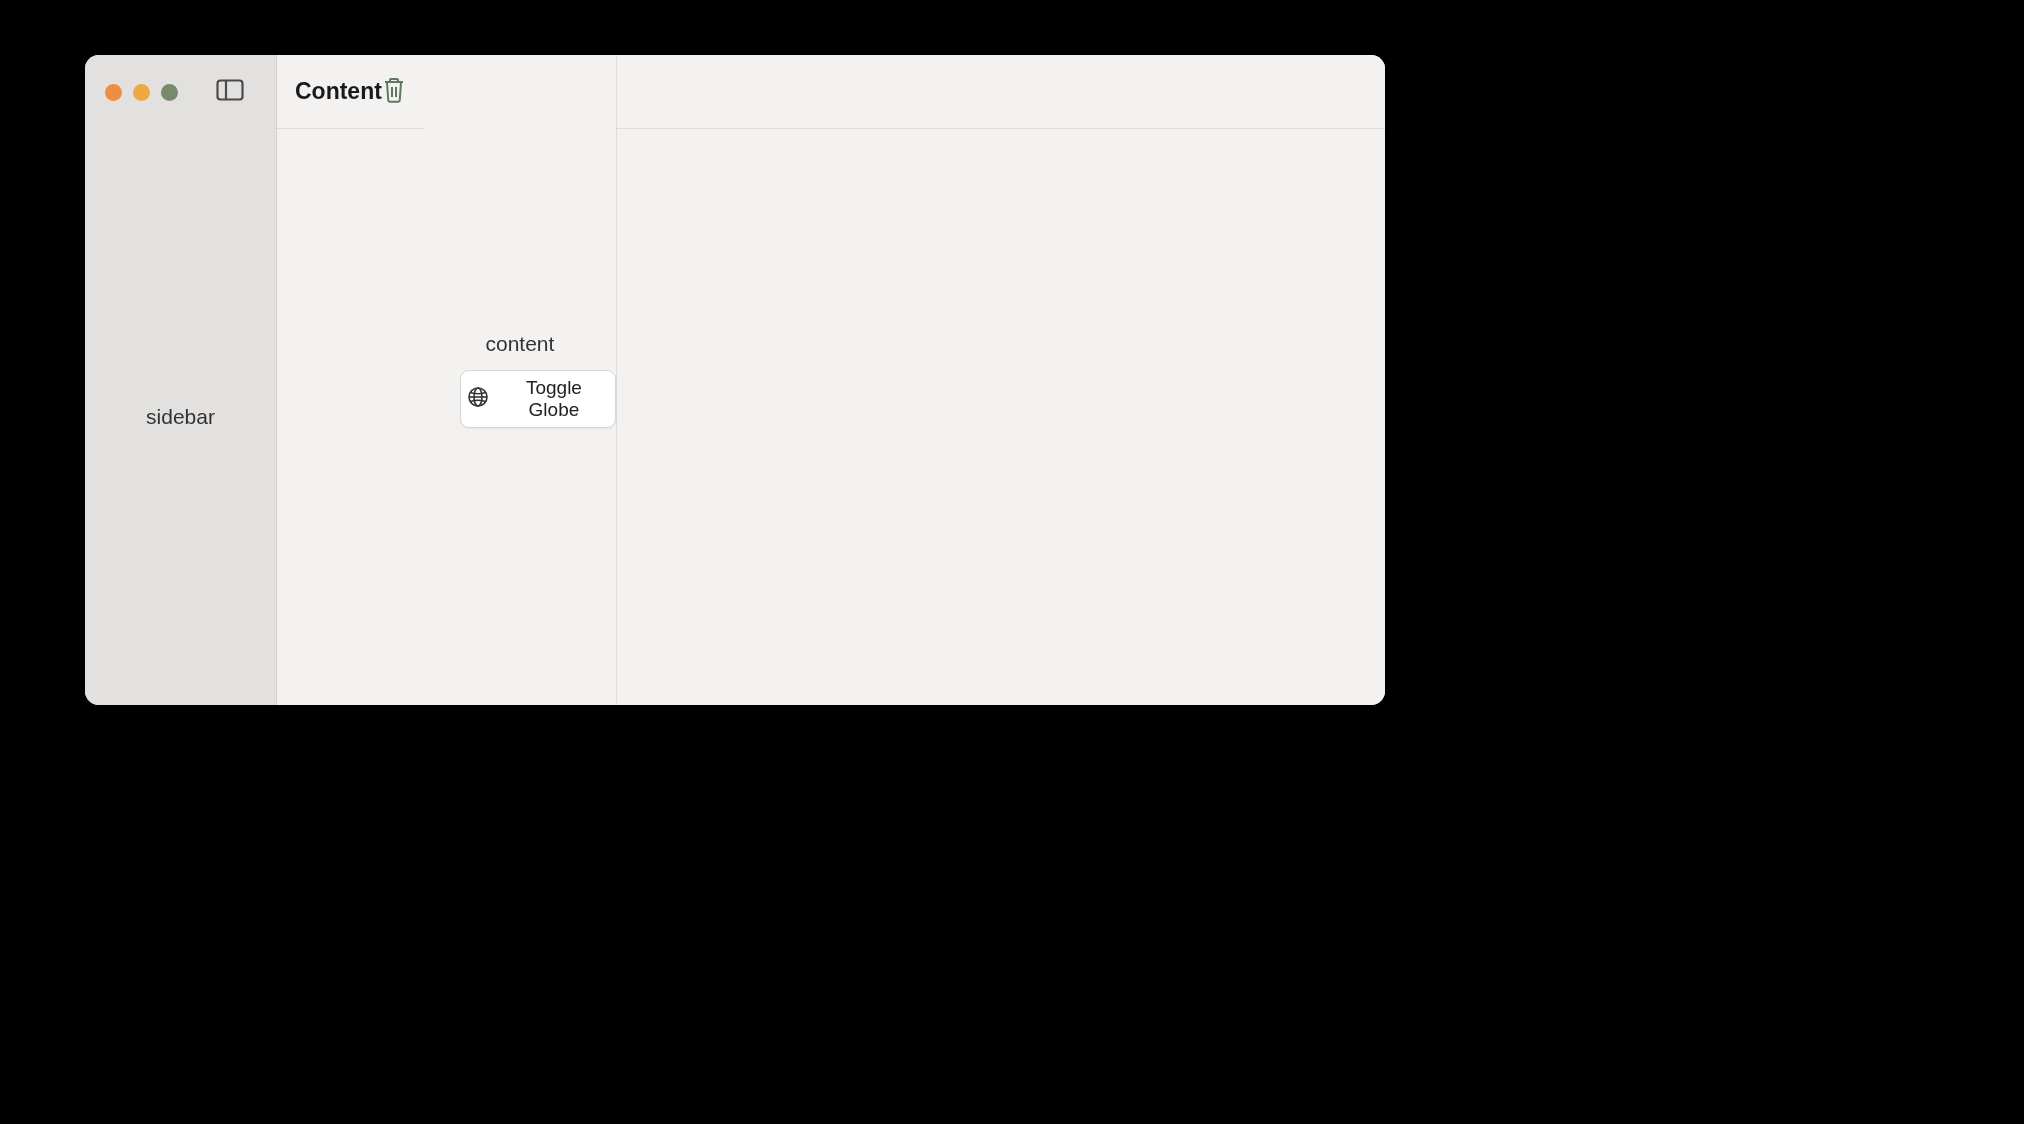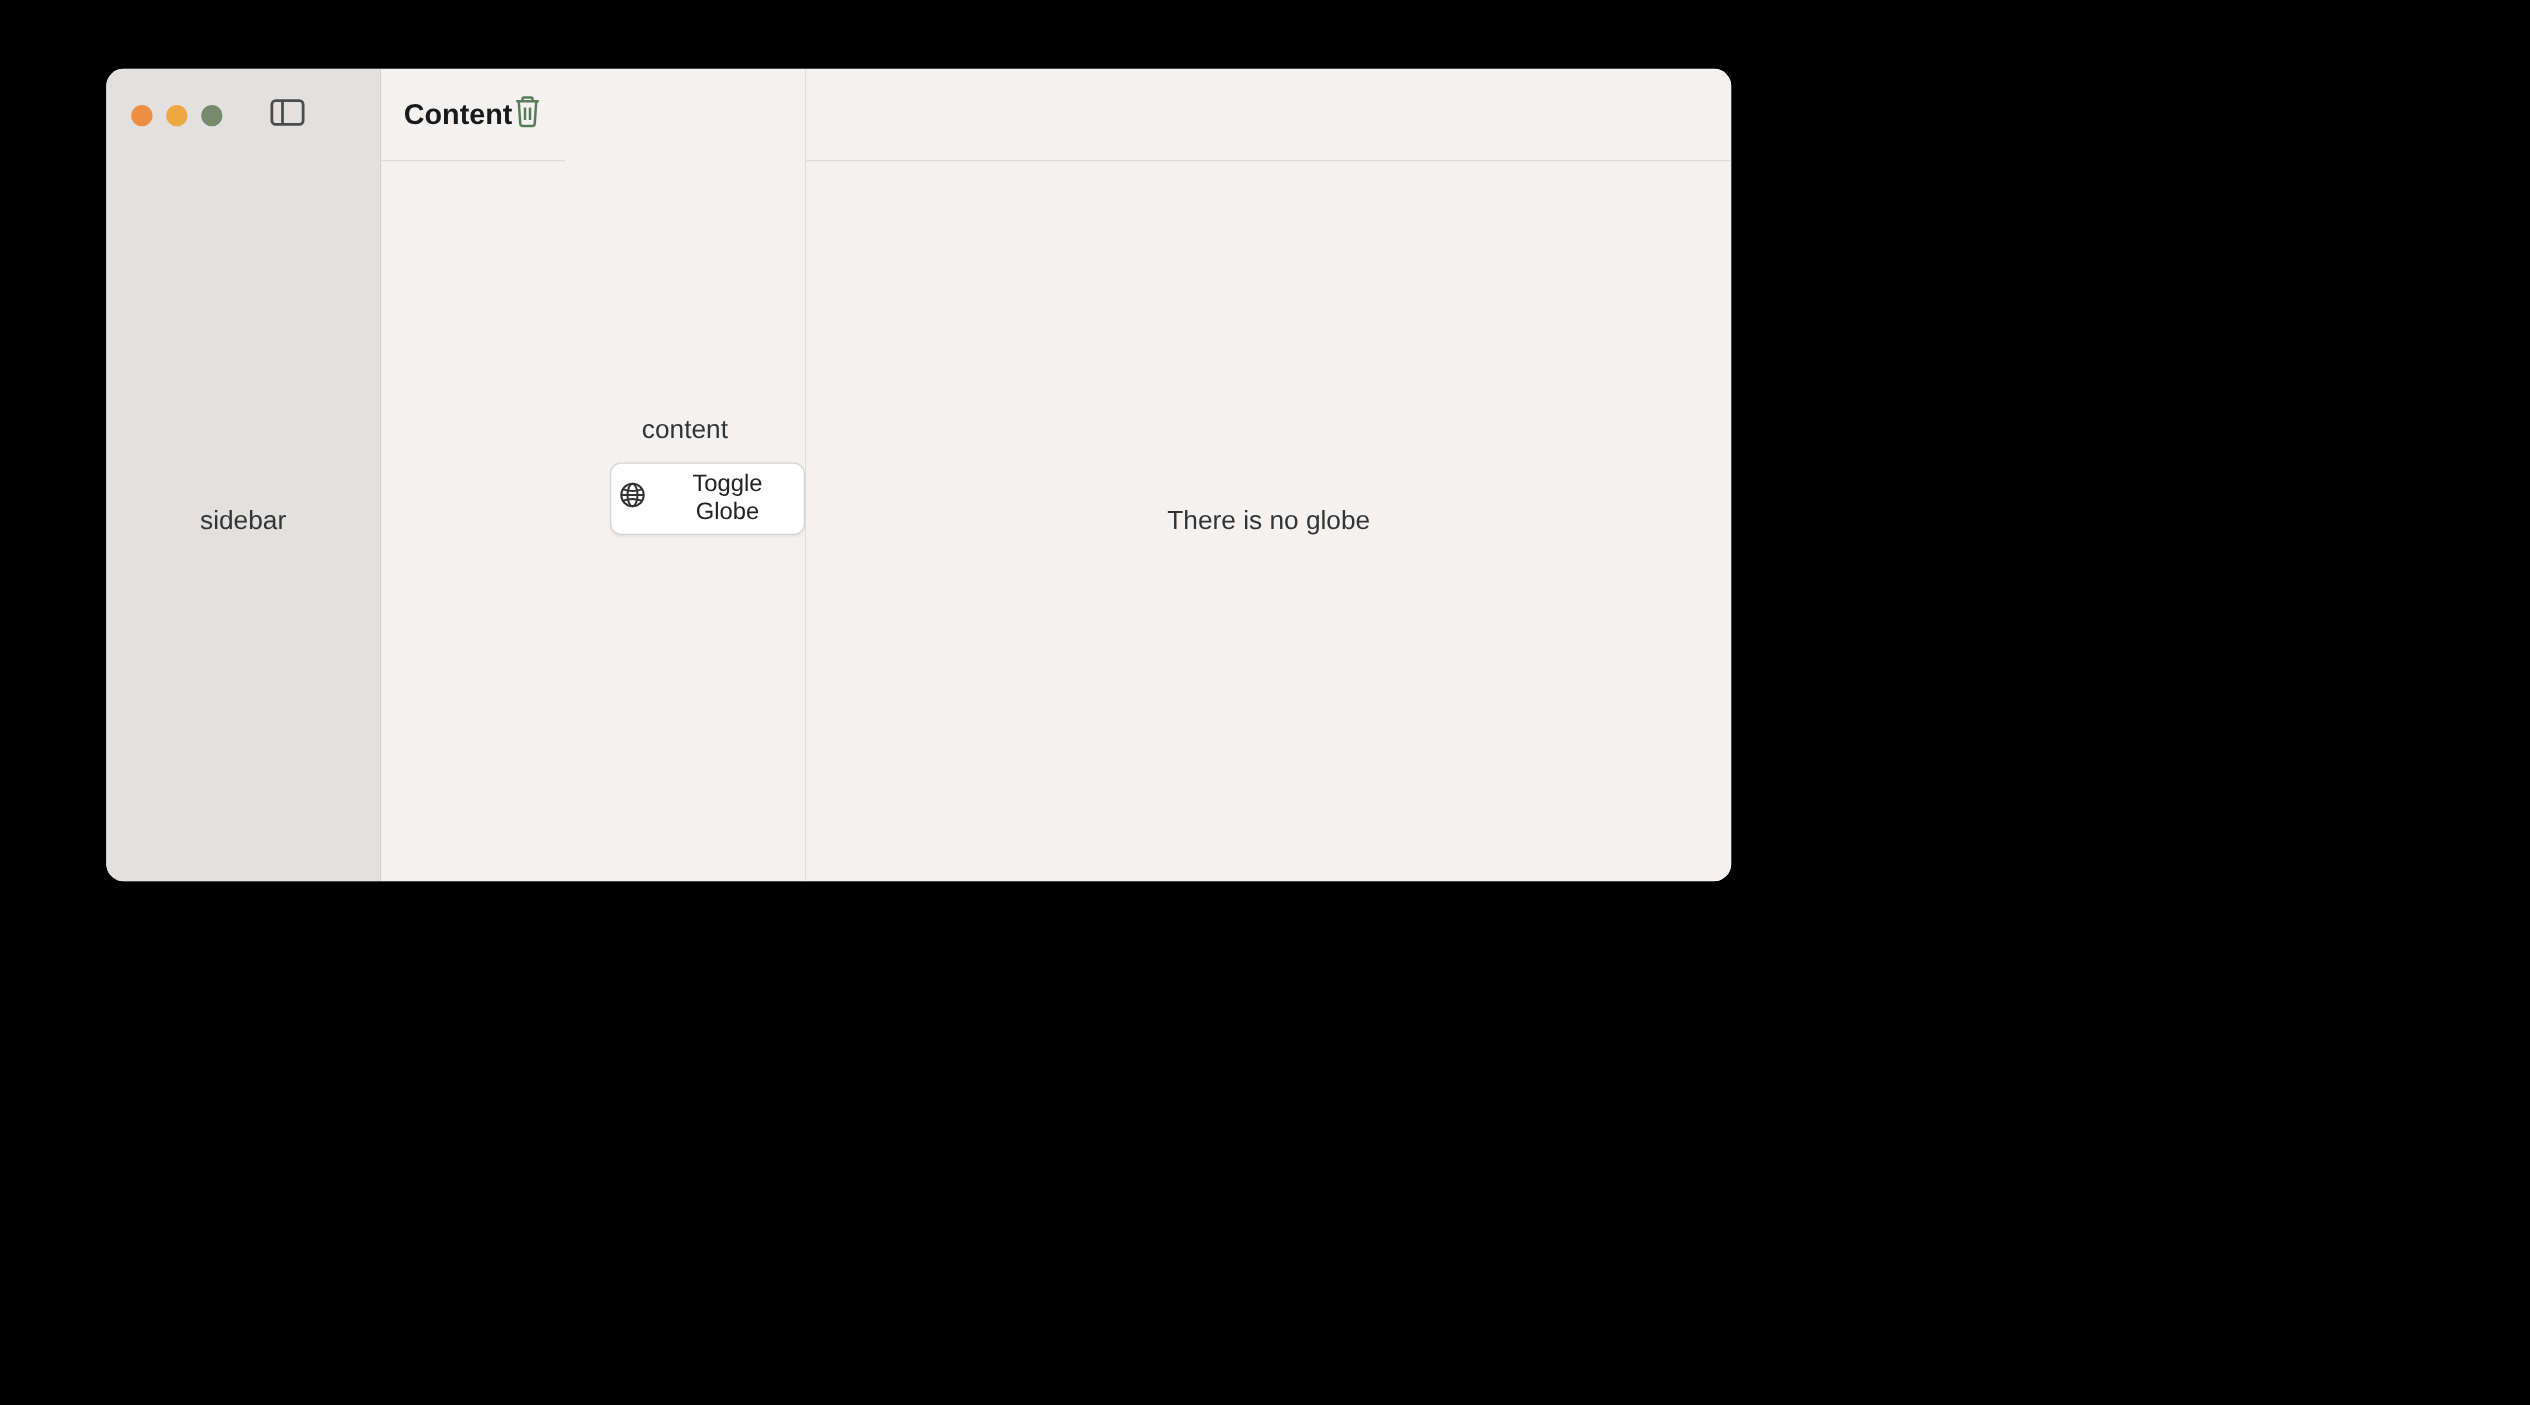--- a/index.html
+++ b/index.html
@@ -22,21 +22,21 @@
       top: 55px;
       width: 1300px;
       height: 650px;
       background: #f2f0ee;
       border-radius: 14px;
       overflow: hidden;
       box-shadow: 0 20px 60px rgba(0,0,0,0.5);
       display: flex;
     }
     .sidebar {
-      width: 220px;
+      width: 192px;
       background: #e3e1df;
       display: flex;
       flex-direction: column;
       border-right: 1px solid #d4d2d0;
     }
     .titlebar {
       height: 74px;
       display: flex;
       align-items: center;
       padding: 0 20px;
@@ -209,18 +209,15 @@
             <path d="M3.5 15.5 Q11 13 18.5 15.5"></path>
           </svg>
         </span>
         <span>Toggle Globe</span>
       </button>
     </div>
   </div>
 
   <div class="detail-col">
     <div class="detail-header"></div>
-    <div class="detail-body">
-      <span class="detail-text">There is no globe</span>
-    </div>
   </div>
 
 </div>
 
 </body></html>

